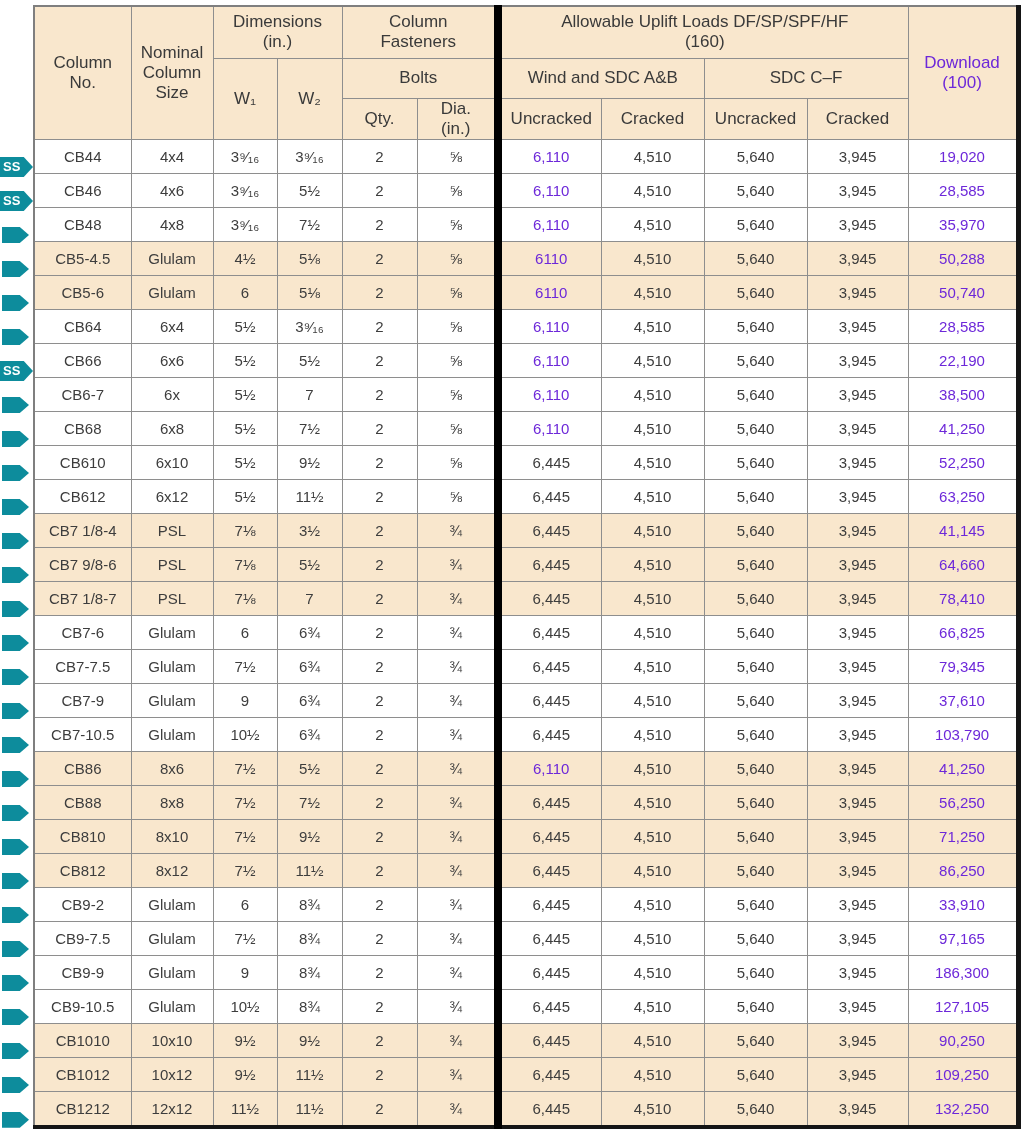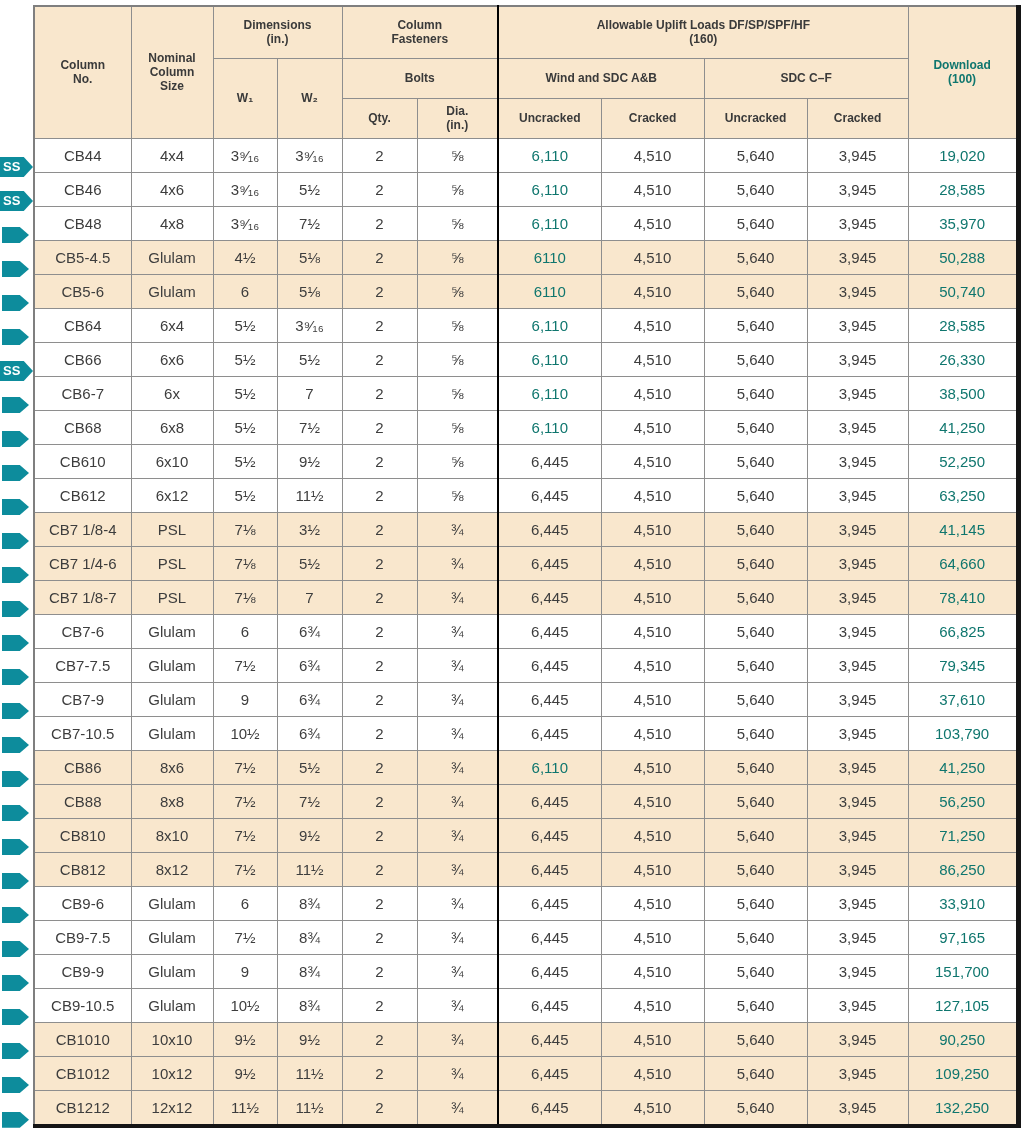--- a/index.html
+++ b/index.html
@@ -24,38 +24,38 @@
   }
   th,td{
     border:1px solid #8e8e8e;
     text-align:center;
     vertical-align:middle;
     padding:0 2px;
     overflow:hidden;
   }
   thead th{
     background:#f9e7cd;
-    font-weight:bold;
-    font-size:12px;
+    font-weight:normal;
+    font-size:17px;
     line-height:1.18;
     white-space:pre-line;
     color:#3a3a3a;
   }
   thead tr.hr1{height:52px;}
   thead tr.hr2{height:40px;}
   thead tr.hr3{height:40px;}
   tbody td{
     font-size:15px;
     height:33px;
     background:#ffffff;
     white-space:nowrap;
   }
   tbody tr.shaded td{background:#f9e7cd;}
-  .thick-left{border-left:2px solid #000000;}
-  .orange{color:#0f766e;}
+  .thick-left{border-left:8px solid #000000;}
+  .orange{color:#6d28d9;}
   
   .arrow-badge{
     position:absolute;
     width:27px;height:16px;
     background:#0d8c9c;
     clip-path:polygon(0 0,66% 0,100% 50%,66% 100%,0 100%);
   }
   .ss-badge{
     position:absolute;
     width:33px;height:20px;
@@ -204,21 +204,21 @@
           <td>CB66</td>
           <td>6x6</td>
           <td>5½</td>
           <td>5½</td>
           <td>2</td>
           <td>⅝</td>
           <td class="thick-left orange">6,110</td>
           <td>4,510</td>
           <td>5,640</td>
           <td>3,945</td>
-          <td class="orange">26,330</td>
+          <td class="orange">22,190</td>
         </tr>
         <tr>
           <td>CB6-7</td>
           <td>6x</td>
           <td>5½</td>
           <td>7</td>
           <td>2</td>
           <td>⅝</td>
           <td class="thick-left orange">6,110</td>
           <td>4,510</td>
@@ -272,21 +272,21 @@
           <td>3½</td>
           <td>2</td>
           <td>¾</td>
           <td class="thick-left">6,445</td>
           <td>4,510</td>
           <td>5,640</td>
           <td>3,945</td>
           <td class="orange">41,145</td>
         </tr>
         <tr class="shaded">
-          <td>CB7 1/4-6</td>
+          <td>CB7 9/8-6</td>
           <td>PSL</td>
           <td>7⅛</td>
           <td>5½</td>
           <td>2</td>
           <td>¾</td>
           <td class="thick-left">6,445</td>
           <td>4,510</td>
           <td>5,640</td>
           <td>3,945</td>
           <td class="orange">64,660</td>
@@ -402,21 +402,21 @@
           <td>11½</td>
           <td>2</td>
           <td>¾</td>
           <td class="thick-left">6,445</td>
           <td>4,510</td>
           <td>5,640</td>
           <td>3,945</td>
           <td class="orange">86,250</td>
         </tr>
         <tr>
-          <td>CB9-6</td>
+          <td>CB9-2</td>
           <td>Glulam</td>
           <td>6</td>
           <td>8¾</td>
           <td>2</td>
           <td>¾</td>
           <td class="thick-left">6,445</td>
           <td>4,510</td>
           <td>5,640</td>
           <td>3,945</td>
           <td class="orange">33,910</td>
@@ -438,21 +438,21 @@
           <td>CB9-9</td>
           <td>Glulam</td>
           <td>9</td>
           <td>8¾</td>
           <td>2</td>
           <td>¾</td>
           <td class="thick-left">6,445</td>
           <td>4,510</td>
           <td>5,640</td>
           <td>3,945</td>
-          <td class="orange">151,700</td>
+          <td class="orange">186,300</td>
         </tr>
         <tr>
           <td>CB9-10.5</td>
           <td>Glulam</td>
           <td>10½</td>
           <td>8¾</td>
           <td>2</td>
           <td>¾</td>
           <td class="thick-left">6,445</td>
           <td>4,510</td>

